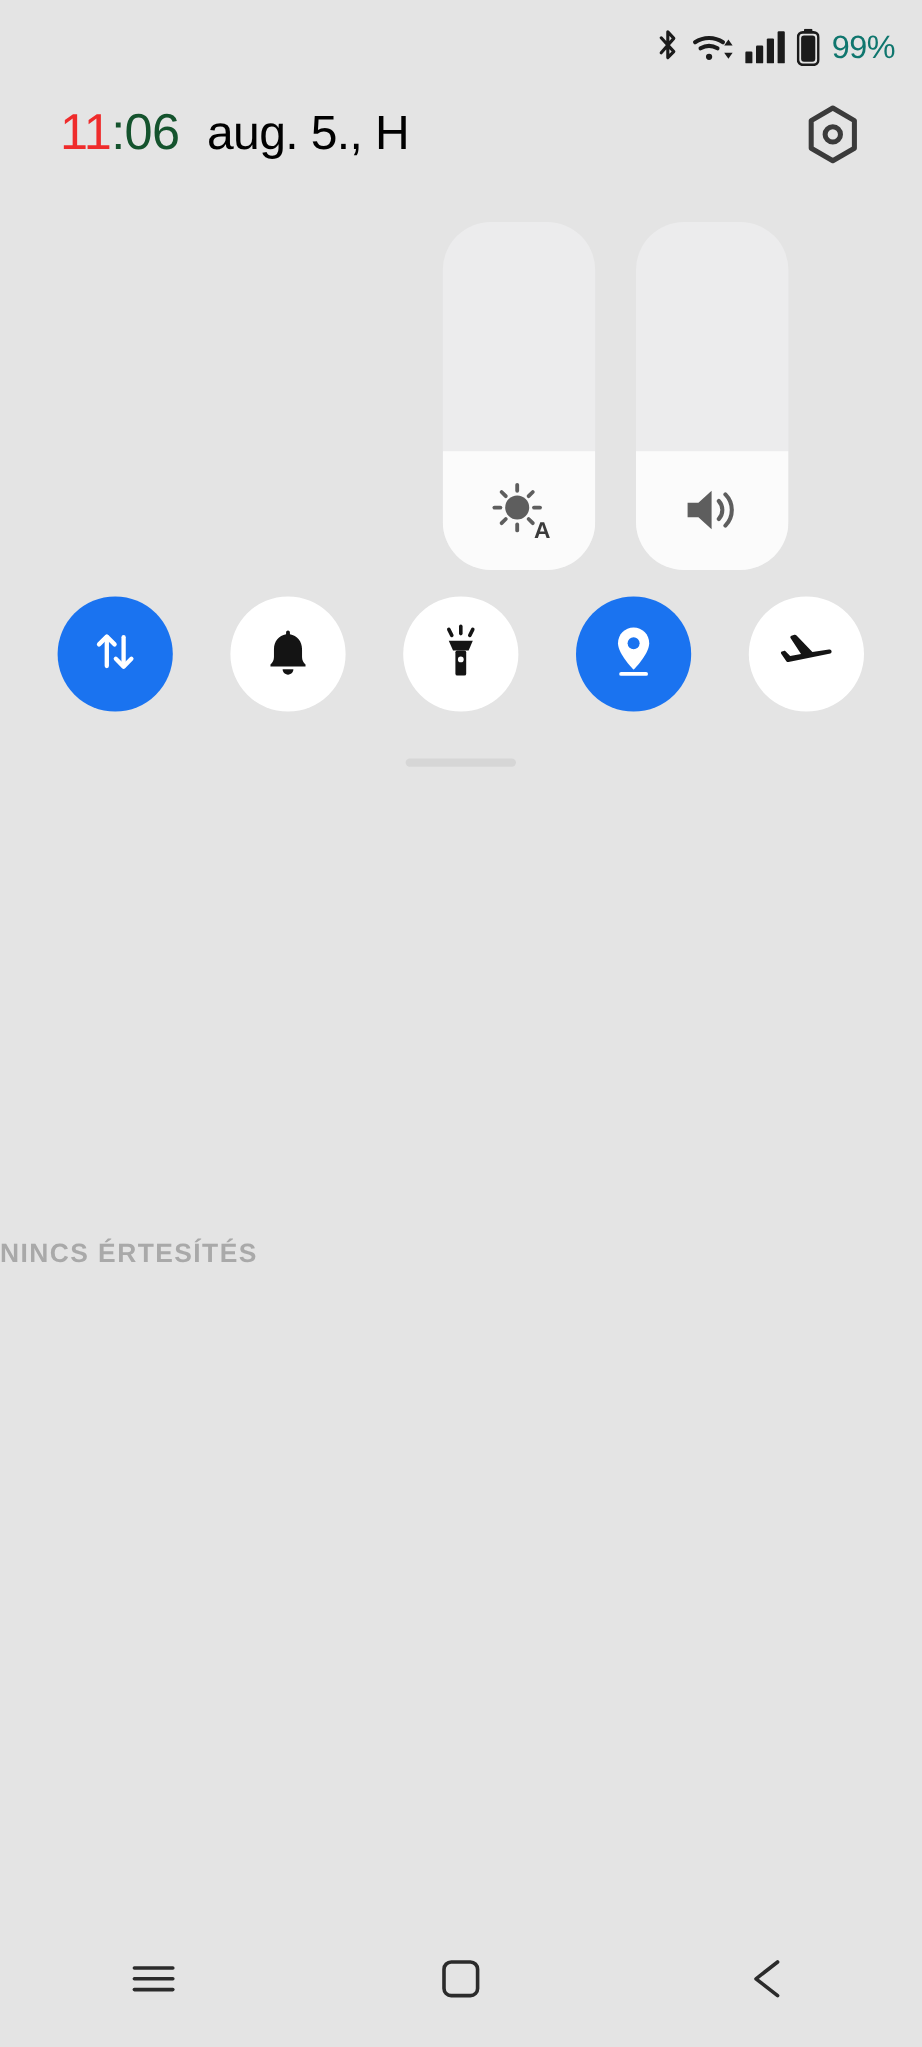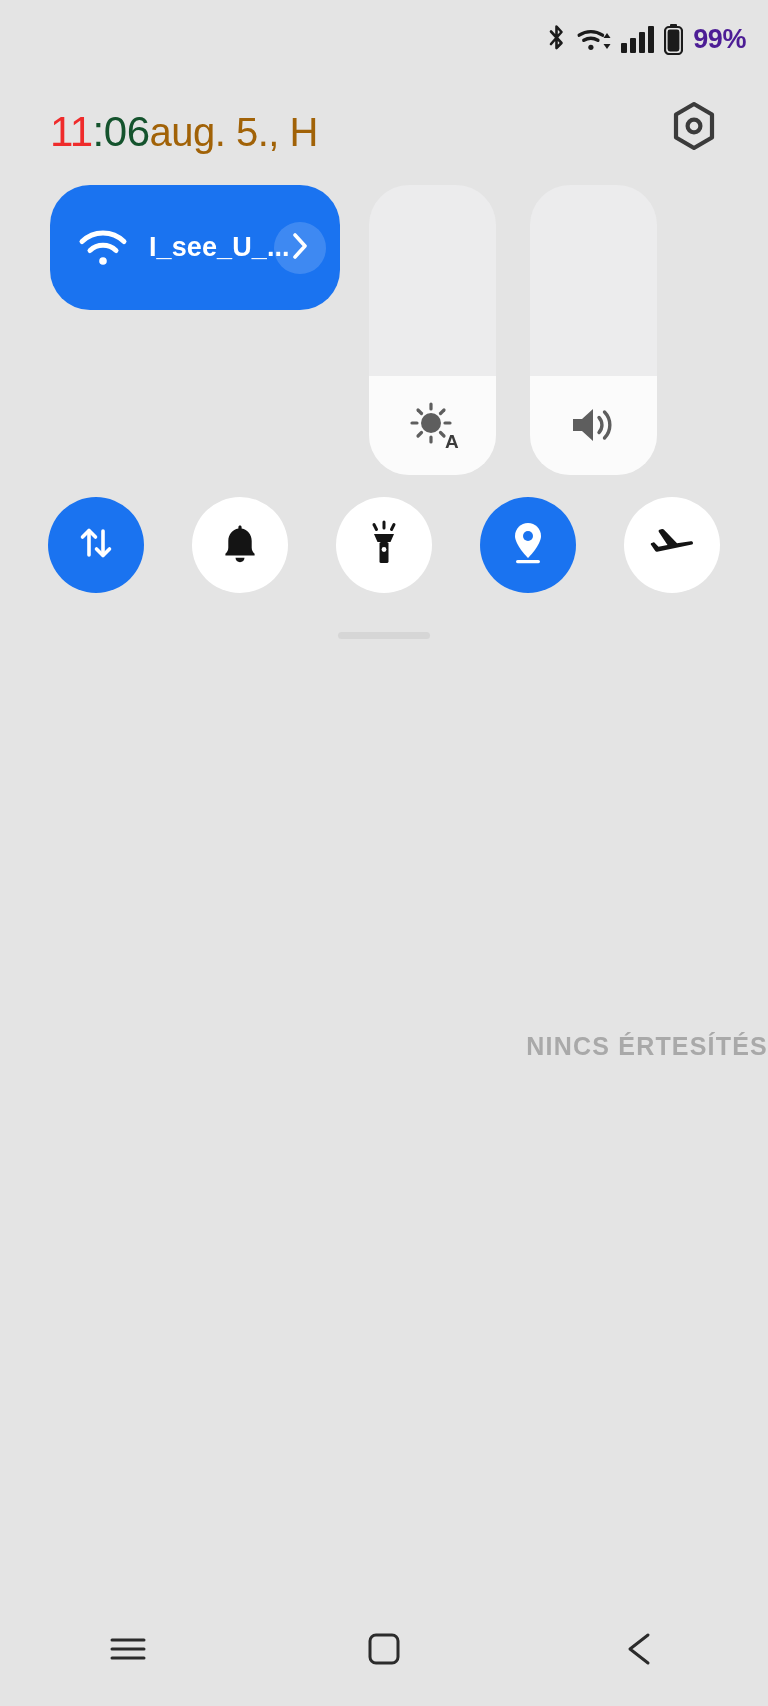--- a/index.html
+++ b/index.html
@@ -29,50 +29,51 @@
     box-sizing: border-box;
   }
   .status-icons {
     display: flex;
     align-items: center;
     gap: 9px;
   }
   .status-icons svg { display: block; }
   .battery-pct {
     font-size: 27px;
-    color: #4c1d95;
+    color: #0f766e;
     letter-spacing: -0.4px;
     margin-left: 1px;
-    font-weight: 700;
+    font-weight: 400;
   }
 
   
   .clock-row {
     position: absolute;
     top: 86px; left: 0;
     width: 768px;
     height: 70px;
     display: flex;
-    align-items: flex-end;
+    align-items: flex-start;
     justify-content: space-between;
     padding: 0 46px 0 50px;
     box-sizing: border-box;
   }
   .clock {
     font-size: 42px;
     color: #111111;
     letter-spacing: -0.5px;
     display: flex;
     align-items: baseline;
     white-space: nowrap;
   }
   .clock-hour { color: #ef2b2b; }
   .clock-min  { color: #14532d; }
   .clock-date {
-    color: #a16207;
+    color: #000000;
+    margin-left: 23px;
     font-size: 40px;
   }
   .gear-btn {
     width: 56px; height: 56px;
     display: flex;
     align-items: center;
     justify-content: center;
   }
 
   
@@ -187,22 +188,22 @@
     border-radius: 4px;
     background: #d6d6d6;
   }
 
   
   .no-notif {
     position: absolute;
     top: 1032px;
     left: 0;
     width: 768px;
-    text-align: right;
-    font-size: 25px;
+    text-align: left;
+    font-size: 22px;
     font-weight: bold;
     letter-spacing: 1.2px;
     color: #a9a9a9;
   }
 
   
   .nav-bar {
     position: absolute;
     bottom: 0; left: 0;
     width: 768px;
@@ -275,37 +276,20 @@
         <circle cx="26" cy="26" r="6.4" fill="none" stroke="#3b3b3b" stroke-width="4.2"></circle>
       </svg>
     </span>
   </div>
 </div>
 
 <div class="qs-panel">
 
   <div class="big-tiles">
 
-    <div class="big-tile">
-      <span class="big-tile-icon">
-        <svg width="50" height="40" viewBox="0 0 50 40">
-          <path d="M4 13.5 A30 30 0 0 1 46 13.5" fill="none" stroke="#ffffff" stroke-width="5" stroke-linecap="round"></path>
-          <path d="M12 22.5 A19 19 0 0 1 38 22.5" fill="none" stroke="#ffffff" stroke-width="5" stroke-linecap="round"></path>
-          <circle cx="25" cy="33" r="3.8" fill="#ffffff"></circle>
-        </svg>
-      </span>
-      <span class="big-tile-label">I_see_U_...</span>
-      <span class="big-tile-chevron">
-        <span>
-          <svg width="18" height="28" viewBox="0 0 18 28">
-            <path d="M4 3 L14 14 L4 25" fill="none" stroke="#ffffff" stroke-width="3.6" stroke-linecap="round" stroke-linejoin="round"></path>
-          </svg>
-        </span>
-      </span>
-    </div>
 
   </div>
 
   <div class="slider brightness">
     <div class="slider-fill" style="height:34%"></div>
     <div class="slider-icon">
       <svg width="52" height="52" viewBox="0 0 52 52">
         <circle cx="24" cy="24" r="10" fill="#5e5e5e"></circle>
         <g stroke="#5e5e5e" stroke-width="3.2" stroke-linecap="round">
           <line x1="24" y1="5" x2="24" y2="10"></line>

